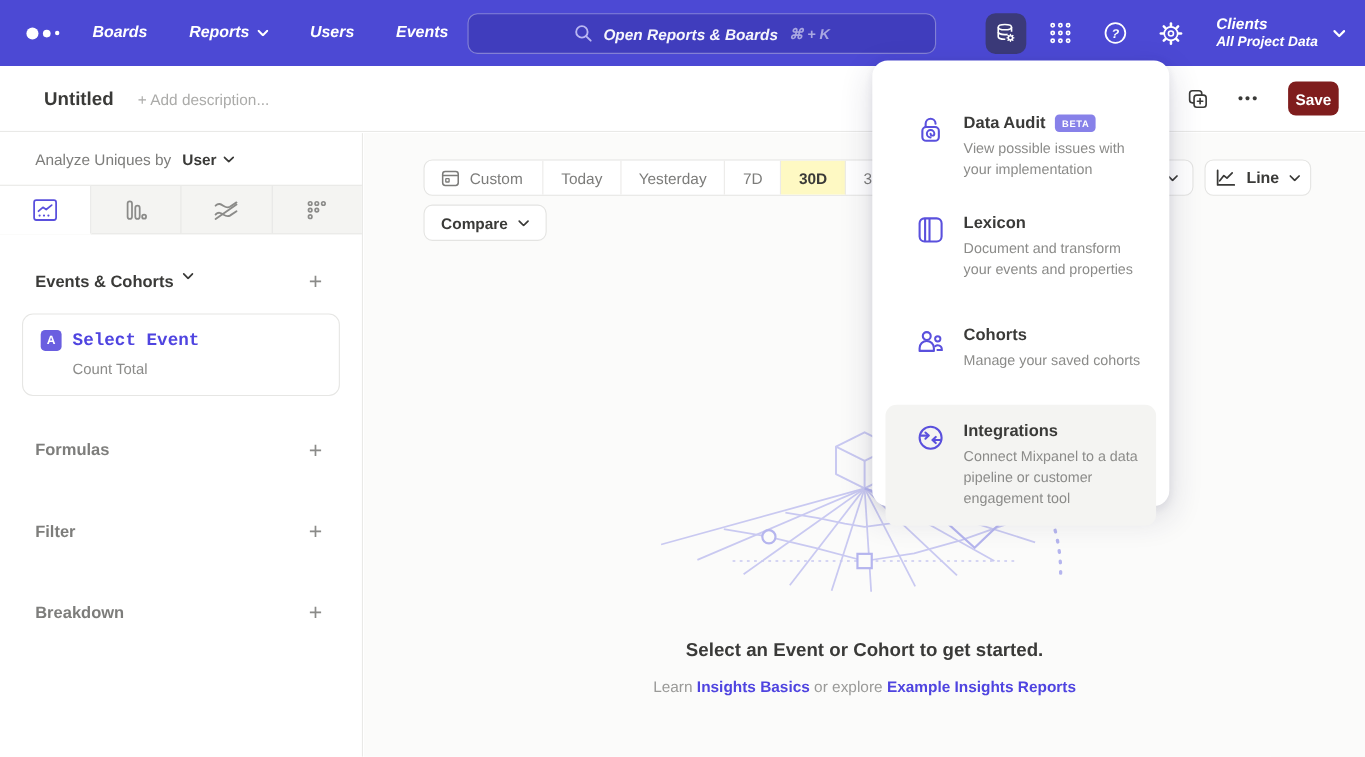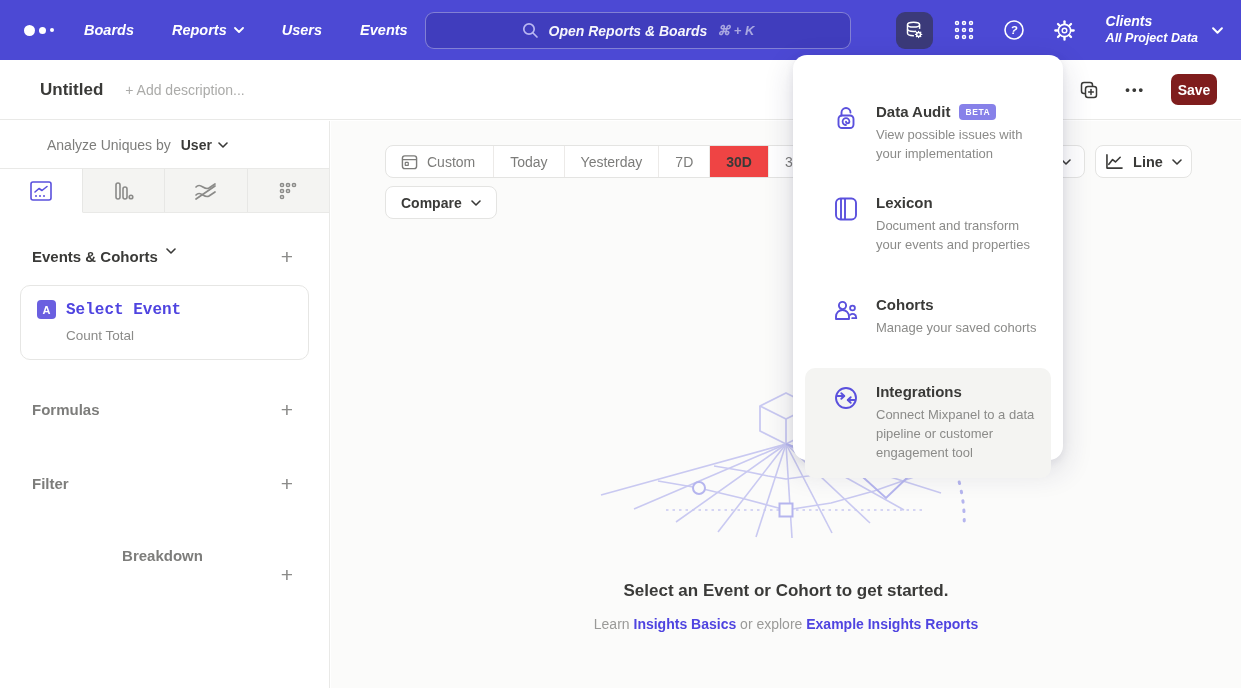--- a/index.html
+++ b/index.html
@@ -28,45 +28,45 @@
   
   .report-bar { position:absolute; left:0; top:60px; width:1241px; height:60px; background:#fff; border-bottom:1px solid #e9e9e7; display:flex; align-items:center; }
   .report-title { margin-left:40px; font-size:17px; font-weight:700; color:#3a3a38; }
   .report-desc { margin-left:22px; font-size:14px; color:#ababa9; }
   .report-actions { position:absolute; right:24px; display:flex; align-items:center; gap:26px; }
   .more-dots { color:#3a3a38; font-size:13px; letter-spacing:2px; font-weight:700; cursor:pointer; }
   .save-btn { width:46px; height:31px; background:#7f1d1d; color:#fff; border:none; border-radius:7px; font-size:14px; font-weight:600; font-family:inherit; }
 
   
   .sidebar { position:absolute; left:0; top:121px; width:330px; height:567px; background:#fff; border-right:1px solid #e9e9e7; }
-  .analyze { height:47px; display:flex; align-items:center; padding-left:47px; gap:6px; font-size:14px; color:#7d7d7b; }
+  .analyze { height:47px; display:flex; align-items:center; padding-left:32px; gap:6px; font-size:14px; color:#7d7d7b; }
   .analyze b { color:#3a3a38; font-weight:600; margin-left:4px; display:flex; align-items:center; gap:6px; cursor:pointer; }
   .chart-tabs { display:flex; height:45px; border-top:1px solid #e9e9e7; border-bottom:1px solid #e9e9e7; background:#f4f4f2; }
   .chart-tab { flex:1; display:flex; align-items:center; justify-content:center; border-right:1px solid #e7e7e5; cursor:pointer; }
   .chart-tab:last-child { border-right:none; }
   .chart-tab.selected { background:#fff; border-bottom:1px solid #fff; margin-bottom:-1px; border-bottom-right-radius:0; }
   .ec-header { margin:33px 36px 0 32px; display:flex; align-items:center; }
   .ec-title { font-size:15px; font-weight:700; color:#3a3a38; display:flex; align-items:flex-start; gap:8px; cursor:pointer; }
   .plus { margin-left:auto; color:#8b8b89; font-size:21px; font-weight:400; cursor:pointer; line-height:1; }
   .event-card { margin:18px 20px 0 20px; border:1px solid #e6e6e4; border-radius:10px; background:#fff; padding:14px 16px 16px 16px; cursor:pointer; }
   .event-row { display:flex; align-items:center; gap:10px; }
   .badge-a { width:19px; height:19px; border-radius:4px; background:#6a5fe0; color:#fff; font-size:11px; font-weight:700; display:flex; align-items:center; justify-content:center; }
   .event-name { font-size:16px; font-weight:600; color:#4f44e0;font-family:Liberation Mono, monospace; }
   .event-metric { margin:9px 0 0 29px; font-size:13.5px; color:#8b8b89; }
   .side-row { margin:0 36px 0 32px; display:flex; align-items:center; }
   .side-row .lbl { font-size:15px; font-weight:600; color:#7d7d7b; }
-  .sr1 { margin-top:39px; } .sr2 { margin-top:53px; } .sr3 { margin-top:53px;flex-direction:column; }
+  .sr1 { margin-top:39px; } .sr2 { margin-top:53px; } .sr3 { margin-top:53px; }
 
   
   .main { position:absolute; left:331px; top:121px; width:910px; height:567px; background:#fbfbfa; }
   .seg { position:absolute; left:54px; top:24px; height:33px; display:flex; align-items:center; background:#fff; border:1px solid #e4e4e2; border-radius:8px; overflow:hidden; }
   .seg .opt { height:100%; display:flex; align-items:center; padding:0 16px; font-size:14px; color:#7c7c7a; border-right:1px solid #eceae8; cursor:pointer; white-space:nowrap; }
   .seg .opt:last-child { border-right:none; }
   .seg .opt.first { gap:9px; padding:0 18px 0 15px; }
-  .seg .opt.selected { background:#ef4444; color:#3a3a38; font-weight:700; }
+  .seg .opt.selected { background:#fef9c3; color:#3a3a38; font-weight:700; }
   .compare-btn { position:absolute; left:54px; top:65px; height:33px; background:#fff; border:1px solid #e4e4e2; border-radius:8px; display:flex; align-items:center; gap:9px; padding:0 15px; font-size:14px; font-weight:600; color:#3a3a38; cursor:pointer; }
   .ghost-select { position:absolute; top:24px; right:156px; width:90px; height:33px; background:#fff; border:1px solid #e4e4e2; border-radius:8px; display:flex; align-items:center; justify-content:flex-end; padding-right:13px; cursor:pointer; }
   .line-btn { position:absolute; top:24px; right:49px; width:97px; height:33px; background:#fff; border:1px solid #e4e4e2; border-radius:8px; display:flex; align-items:center; justify-content:center; gap:9px; font-size:14.5px; font-weight:600; color:#3a3a38; cursor:pointer; }
 
   .empty { position:absolute; left:0; top:252px; width:910px; text-align:center; }
   .empty-heading { margin-top:38px; font-size:17px; font-weight:700; color:#3a3a38; }
   .empty-links { margin-top:15px; font-size:14px; color:#9a9a98; }
   .empty-links a { color:#4f44e0; font-weight:700; text-decoration:none; cursor:pointer; }
 
   

